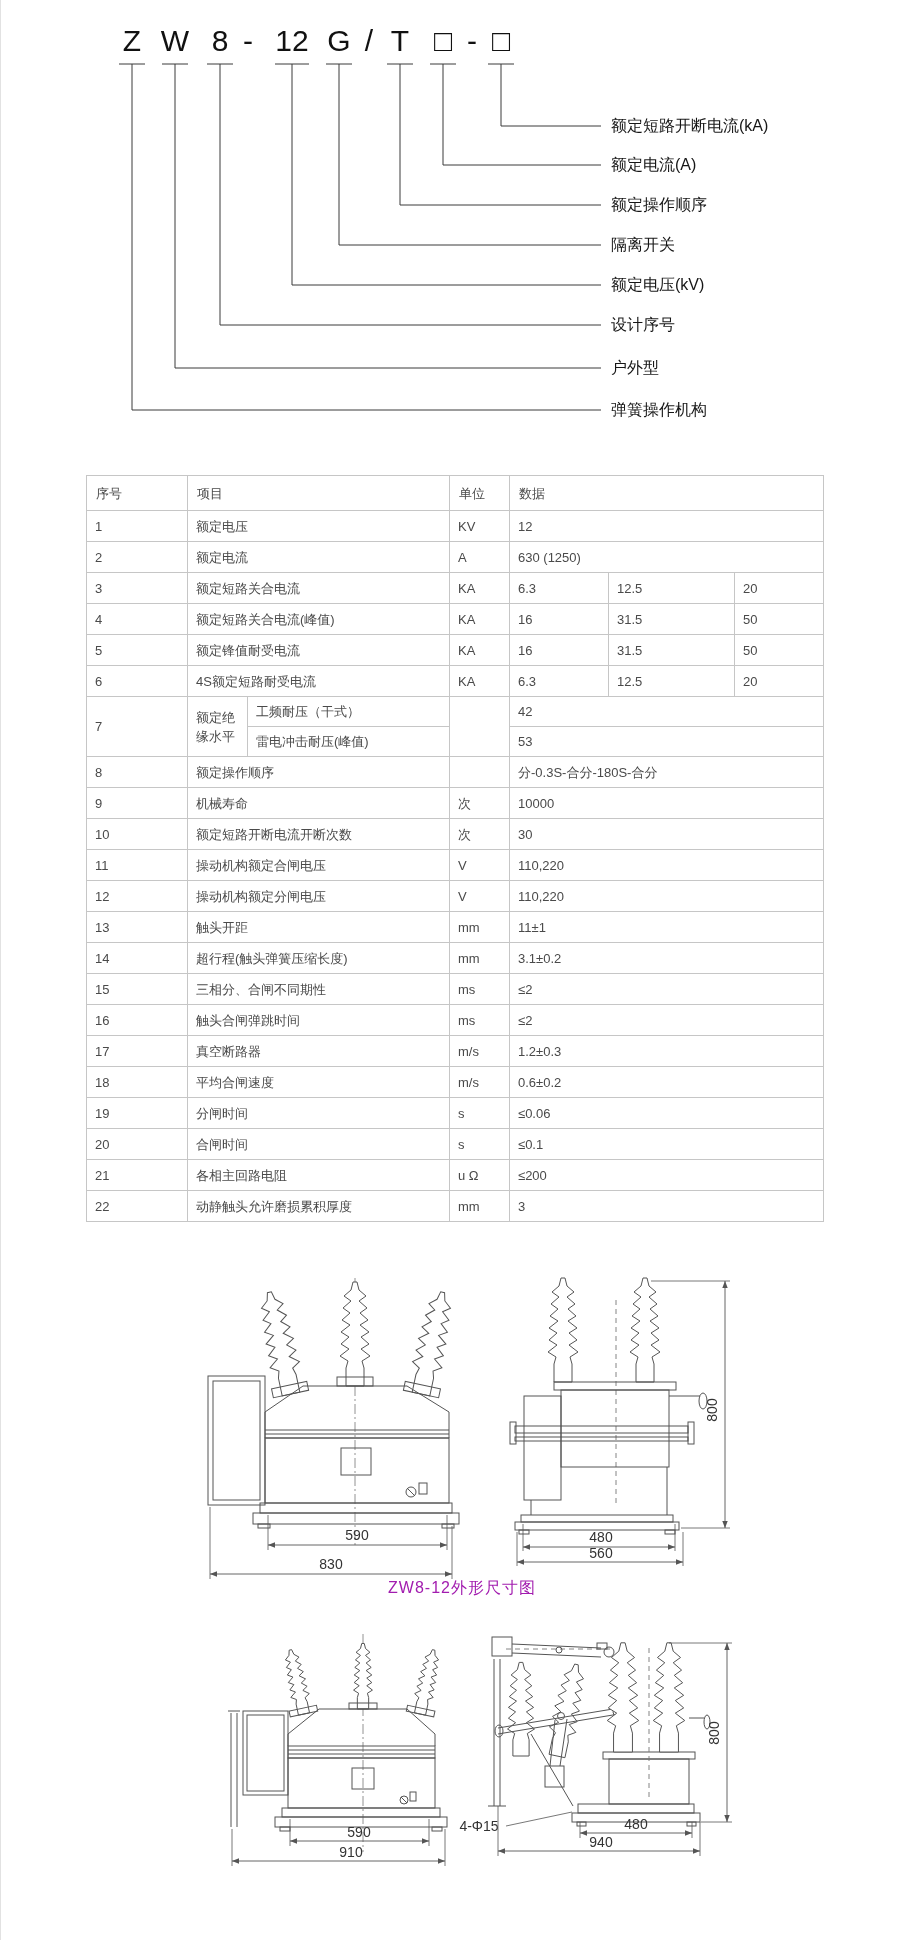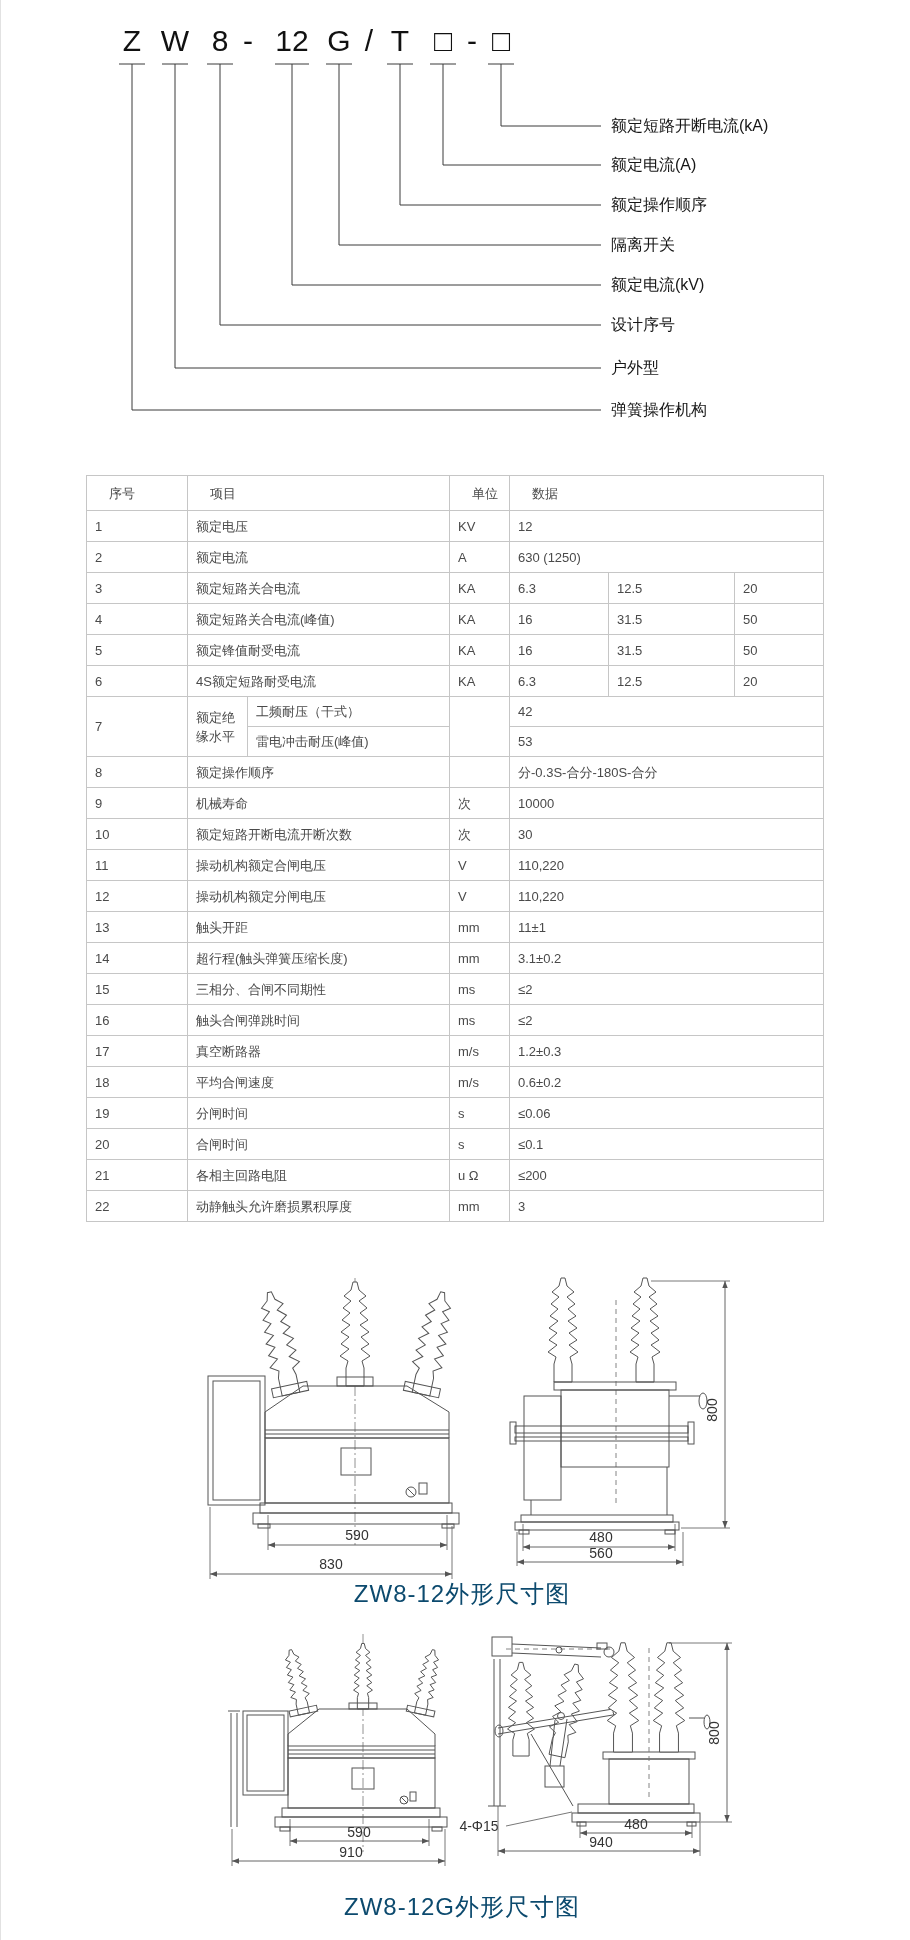--- a/index.html
+++ b/index.html
@@ -19,40 +19,40 @@
     position:absolute; left:610px; font-size:16px; line-height:22px; color:#161616; white-space:nowrap;
   }
   
   .spec-table-wrap { position:absolute; left:85px; top:475px; }
   table.spec { border-collapse:collapse; table-layout:fixed; width:737px; }
   table.spec td, table.spec th {
     border:1px solid #c6c6c6; font-size:13px; font-weight:normal;
     color:#4a4a4a; text-align:left; vertical-align:middle;
     padding:0 4px 0 8px; line-height:19px; overflow:hidden;
   }
-  table.spec th { padding-left:22px; }
+  table.spec th { padding-left:9px; }
   tr.rh  td, tr.rh  th { height:34px; }
   tr.r31 td { height:30px; }
   tr.r29 td { height:29px; }
   
   .fig-svg { position:absolute; }
   .fig-svg path, .fig-svg rect, .fig-svg circle, .fig-svg ellipse, .fig-svg line {
     fill:none; stroke:#555; stroke-width:1;
   }
   .fig-svg .ext { stroke-width:0.8; }
   .fig-svg .dim { stroke-width:0.9; marker-start:url(#arw); marker-end:url(#arw); }
   .fig-svg .dd  { stroke:#777; stroke-width:0.8; stroke-dasharray:10 3 2 3; }
   .fig-svg .dsh { stroke:#777; stroke-width:0.9; stroke-dasharray:5 4; }
   .fig-svg text.dimtxt {
     fill:#333; stroke:none; font-size:14px; text-anchor:middle;
     font-family:"Liberation Sans", sans-serif;
   }
   .fig-caption {
-    position:absolute; transform:translateX(-50%); font-size:24px; letter-spacing:1px;
-    color:#0c4a6e; white-space:nowrap;
+    position:absolute; transform:translateX(-50%); font-size:16px; letter-spacing:1px;
+    color:#a21caf; white-space:nowrap;
   }
 </style>
 </head>
 <body>
 
 <div class="page">
 
   <svg width="0" height="0" style="position:absolute" aria-hidden="true">
     <defs>
       <marker id="arw" viewBox="0 0 10 10" refX="9" refY="5" markerWidth="9" markerHeight="9" orient="auto-start-reverse">
@@ -85,21 +85,21 @@
     <span class="code-part" style="left:368px">/</span>
     <span class="code-part" style="left:399px">T</span>
     <span class="code-part" style="left:442px">□</span>
     <span class="code-part" style="left:471px">-</span>
     <span class="code-part" style="left:500px">□</span>
 
     <div class="callout-label" style="top:115px">额定短路开断电流(kA)</div>
     <div class="callout-label" style="top:154px">额定电流(A)</div>
     <div class="callout-label" style="top:194px">额定操作顺序</div>
     <div class="callout-label" style="top:234px">隔离开关</div>
-    <div class="callout-label" style="top:274px">额定电流(kV)</div>
+    <div class="callout-label" style="top:274px">额定电压(kV)</div>
     <div class="callout-label" style="top:314px">设计序号</div>
     <div class="callout-label" style="top:357px">户外型</div>
     <div class="callout-label" style="top:399px">弹簧操作机构</div>
   </div>
 
   <div class="spec-table-wrap">
     <table class="spec">
       <colgroup>
         <col style="width:101px">
           <col style="width:60px">
@@ -385,15 +385,14 @@
     <path class="ext" d="M579,1822 V1838 M691,1822 V1838"></path>
     <line class="dim" x1="579" y1="1833" x2="691" y2="1833"></line>
     <text class="dimtxt" x="635" y="1829">480</text>
     <path class="ext" d="M497,1806 V1856 M699,1822 V1856"></path>
     <line class="dim" x1="497" y1="1851" x2="699" y2="1851"></line>
     <text class="dimtxt" x="600" y="1847">940</text>
     <path class="ext" d="M668,1643 H731 M700,1822 H731"></path>
     <line class="dim" x1="726" y1="1643" x2="726" y2="1822"></line>
     <text class="dimtxt" transform="translate(718,1733) rotate(-90)">800</text>
   </svg>
-  <div class="fig-caption" style="left:461px; top:1891px">ZW8-12G外形尺寸图</div>
 
 </div>
 
 </body></html>

